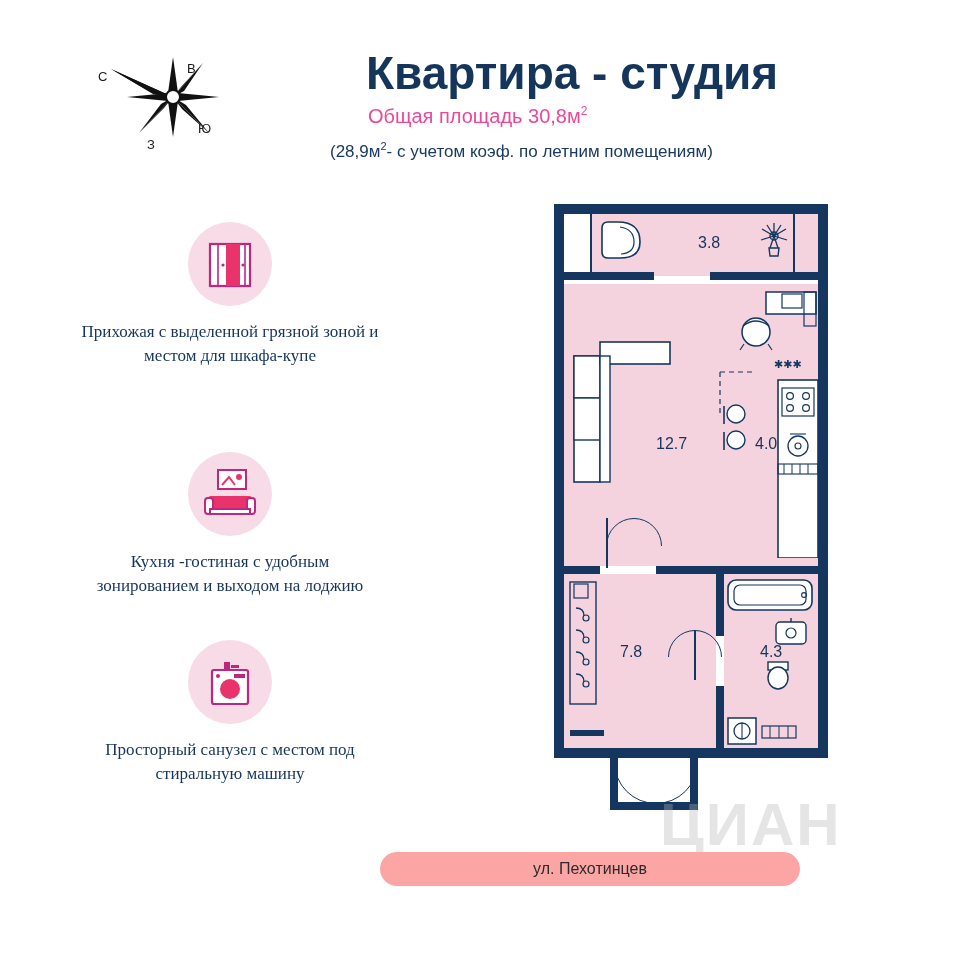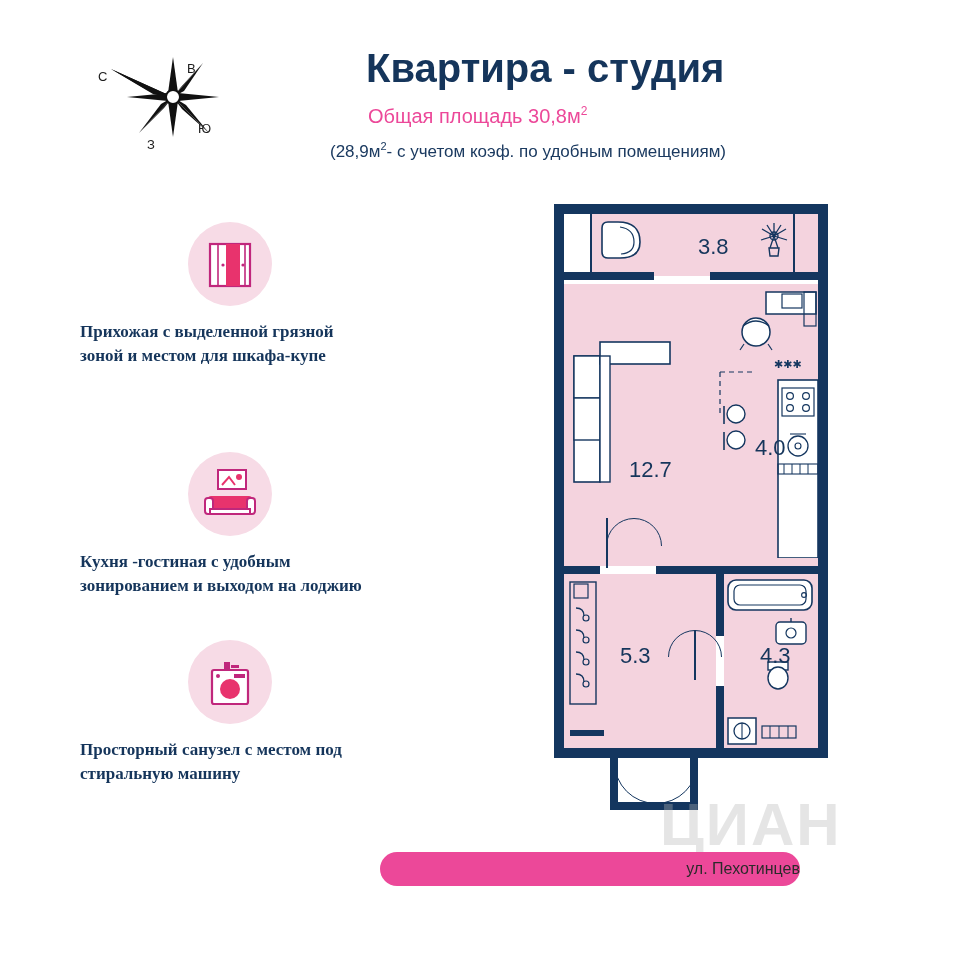--- a/index.html
+++ b/index.html
@@ -38,21 +38,21 @@
   .compass .lbl-s { left: 103px; top: 76px; }
   .compass .lbl-w { left: 52px; top: 92px; }
 
   
   .title {
     position: absolute;
     left: 366px;
     top: 46px;
     font-family: "Liberation Sans", sans-serif;
     font-weight: bold;
-    font-size: 40px;
+    font-size: 46px;
     color: #15355b;
     letter-spacing: 0px;
   }
   .subtitle {
     position: absolute;
     left: 368px;
     top: 104px;
     font-family: "Liberation Sans", sans-serif;
     font-size: 20px;
     color: #ec4899;
@@ -65,23 +65,22 @@
     font-family: "Liberation Sans", sans-serif;
     font-size: 17px;
     color: #1b3a60;
   }
   .subnote sup { font-size: 11px; }
 
   
   .feature {
     position: absolute;
     width: 300px;
-    text-align: left;
+    text-align: center;
     left: 80px;
-    font-weight: bold;
   }
   .feature .bubble {
     width: 84px;
     height: 84px;
     border-radius: 50%;
     background: #f7dbe6;
     margin: 0 auto 14px auto;
     position: relative;
   }
   .feature .cap {
@@ -106,21 +105,21 @@
     position: absolute;
     background: #14365f;
   }
   .room {
     position: absolute;
     background: #f4d3de;
   }
   .area {
     position: absolute;
     font-family: "Liberation Sans", sans-serif;
-    font-size: 22px;
+    font-size: 16px;
     color: #15355b;
     font-weight: normal;
   }
   .thin {
     position: absolute;
     background: #14365f;
   }
   .door-arc {
     position: absolute;
     border: 1.4px solid #14365f;
@@ -128,28 +127,28 @@
     box-sizing: border-box;
   }
 
   
   .street {
     position: absolute;
     left: 380px;
     top: 852px;
     width: 420px;
     height: 34px;
-    background: #ec4899;
+    background: #fca5a5;
     border-radius: 17px;
     font-family: "Liberation Sans", sans-serif;
     font-size: 16px;
     color: #2b2b2b;
     display: flex;
     align-items: center;
-    justify-content: flex-end;
+    justify-content: center;
   }
 
   
   .watermark {
     position: absolute;
     left: 660px;
     top: 790px;
     font-family: "Liberation Sans", sans-serif;
     font-size: 60px;
     color: rgba(180,180,180,0.35);
@@ -197,21 +196,21 @@
     <span class="lbl lbl-e">В</span>
     <span class="lbl lbl-s">Ю</span>
     <span class="lbl lbl-w">З</span>
   </div>
 
   <div class="title">Квартира - студия</div>
   <div class="subtitle">
     <span>Общая площадь 30,8м</span><sup>2</sup>
   </div>
   <div class="subnote">
-    <span>(28,9м</span><sup>2</sup><span>- с учетом коэф. по удобным помещениям)</span>
+    <span>(28,9м</span><sup>2</sup><span>- с учетом коэф. по летним помещениям)</span>
   </div>
 
   <div class="feature" id="feature-0">
     <div class="bubble">
       <svg width="84" height="84" viewBox="0 0 84 84">
         <rect x="22" y="22" width="40" height="42" fill="#ffffff" stroke="#c0277c" stroke-width="2.2"></rect>
         <rect x="38" y="22" width="14" height="42" fill="#e8336d"></rect>
         <line x1="30" y1="22" x2="30" y2="64" stroke="#c0277c" stroke-width="1.6"></line>
         <line x1="57" y1="22" x2="57" y2="64" stroke="#c0277c" stroke-width="1.6"></line>
         <circle cx="35" cy="43" r="1.6" fill="#c0277c"></circle>
@@ -303,21 +302,21 @@
     </svg>
     <div class="area" style="left:150px; top:34px;">3.8</div>
 
     <svg style="position:absolute; left:20px; top:140px;" width="130" height="160" viewBox="0 0 130 160">
       <rect x="6" y="16" width="26" height="126" fill="#ffffff" stroke="#14365f" stroke-width="1.6"></rect>
       <rect x="6" y="16" width="26" height="42" fill="#ffffff" stroke="#14365f" stroke-width="1.4"></rect>
       <rect x="6" y="58" width="26" height="42" fill="#ffffff" stroke="#14365f" stroke-width="1.4"></rect>
       <rect x="32" y="2" width="70" height="22" fill="#ffffff" stroke="#14365f" stroke-width="1.6"></rect>
       <rect x="32" y="16" width="10" height="126" fill="#ffffff" stroke="#14365f" stroke-width="1.4"></rect>
     </svg>
-    <div class="area" style="left:81px; top:235px;margin-top:22px;">12.7</div>
+    <div class="area" style="left:108px; top:235px;">12.7</div>
 
     <svg style="position:absolute; left:168px; top:88px;" width="104" height="270" viewBox="0 0 104 270">
 
       <rect x="50" y="4" width="50" height="22" fill="#ffffff" stroke="#14365f" stroke-width="1.5"></rect>
       <rect x="66" y="6" width="20" height="14" fill="none" stroke="#14365f" stroke-width="1.2"></rect>
       <rect x="88" y="4" width="12" height="34" fill="none" stroke="#14365f" stroke-width="1.2"></rect>
       <g>
         <circle cx="40" cy="44" r="14" fill="#ffffff" stroke="#14365f" stroke-width="1.5"></circle>
         <path d="M27 38 q13 -10 26 0" fill="none" stroke="#14365f" stroke-width="1.3"></path>
         <line x1="28" y1="56" x2="24" y2="62" stroke="#14365f" stroke-width="1.2"></line>
@@ -359,21 +358,21 @@
     <svg style="position:absolute; left:18px; top:378px;" width="60" height="170" viewBox="0 0 60 170">
       <rect x="4" y="4" width="26" height="122" fill="none" stroke="#14365f" stroke-width="1.4"></rect>
       <rect x="8" y="6" width="14" height="14" fill="none" stroke="#14365f" stroke-width="1.2"></rect>
       <path d="M10 30 q8 0 8 8 M10 52 q8 0 8 8 M10 74 q8 0 8 8 M10 96 q8 0 8 8" fill="none" stroke="#14365f" stroke-width="1.3"></path>
       <circle cx="20" cy="40" r="3" fill="none" stroke="#14365f" stroke-width="1.2"></circle>
       <circle cx="20" cy="62" r="3" fill="none" stroke="#14365f" stroke-width="1.2"></circle>
       <circle cx="20" cy="84" r="3" fill="none" stroke="#14365f" stroke-width="1.2"></circle>
       <circle cx="20" cy="106" r="3" fill="none" stroke="#14365f" stroke-width="1.2"></circle>
       <rect x="4" y="152" width="34" height="6" fill="#14365f"></rect>
     </svg>
-    <div class="area" style="left:72px; top:443px;">5.3</div>
+    <div class="area" style="left:72px; top:443px;">7.8</div>
 
     <svg style="position:absolute; left:176px; top:376px;" width="96" height="174" viewBox="0 0 96 174">
 
       <rect x="4" y="4" width="84" height="30" rx="8" fill="#ffffff" stroke="#14365f" stroke-width="1.6"></rect>
       <rect x="10" y="9" width="72" height="20" rx="6" fill="none" stroke="#14365f" stroke-width="1.2"></rect>
       <circle cx="80" cy="19" r="2.4" fill="none" stroke="#14365f" stroke-width="1.1"></circle>
 
       <g>
         <rect x="52" y="46" width="30" height="22" rx="4" fill="#ffffff" stroke="#14365f" stroke-width="1.4"></rect>
         <circle cx="67" cy="57" r="5" fill="none" stroke="#14365f" stroke-width="1.2"></circle>

